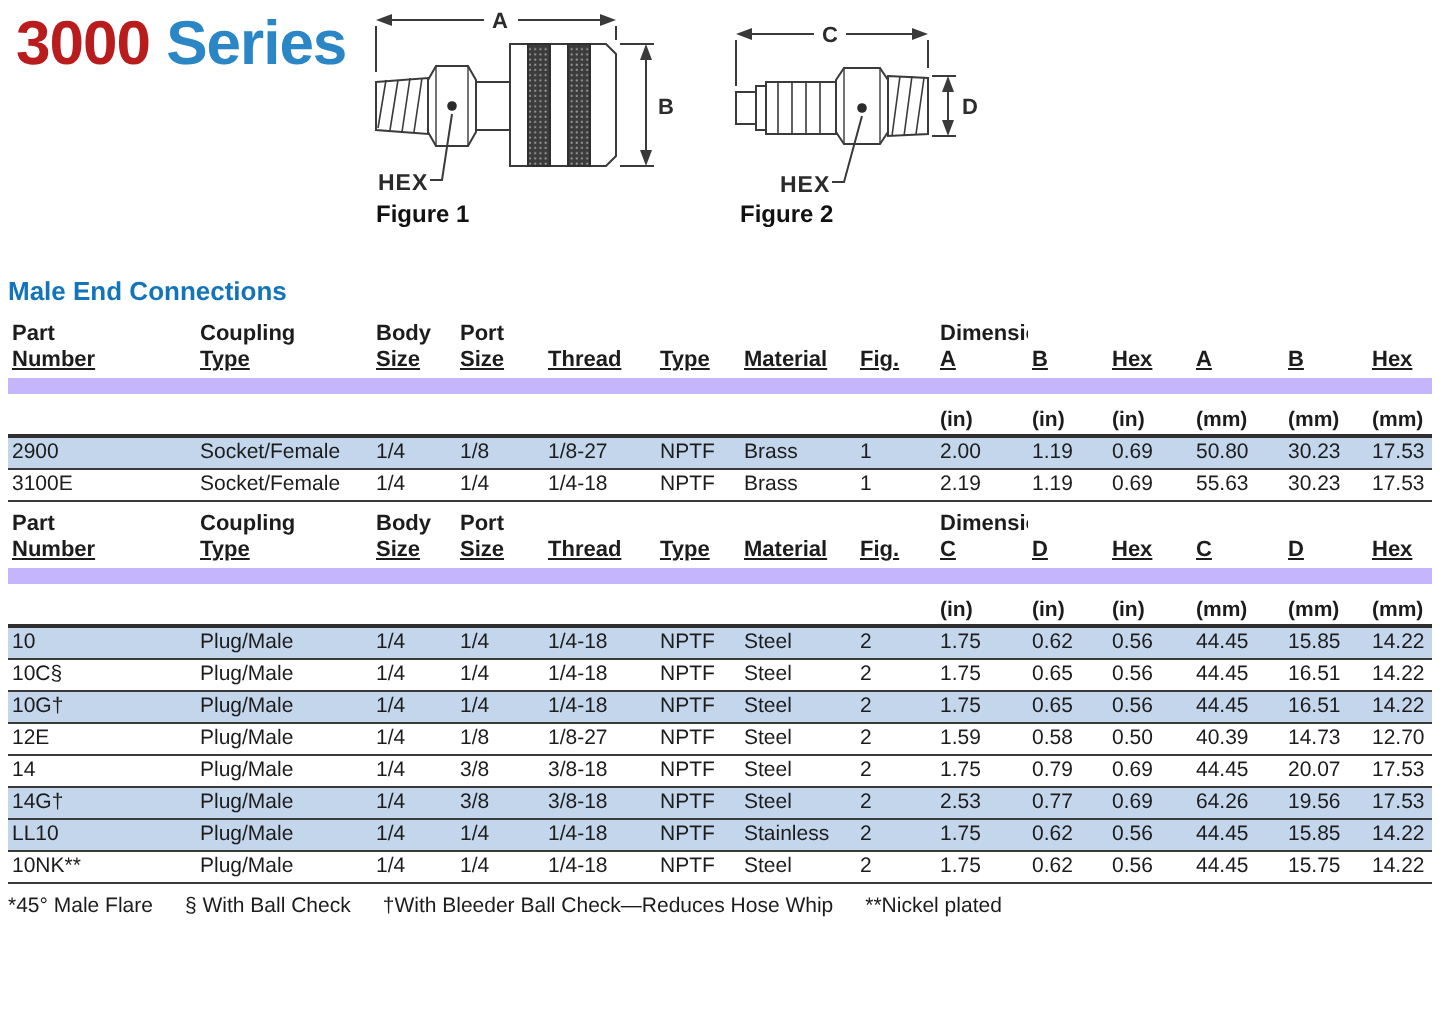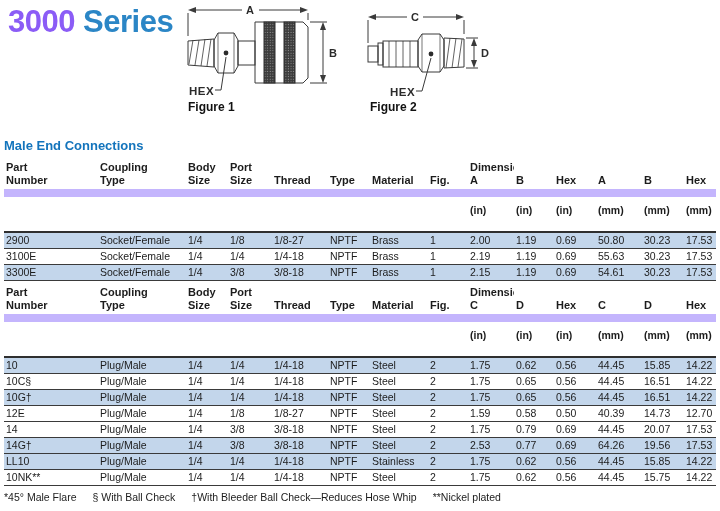--- a/index.html
+++ b/index.html
@@ -2,43 +2,43 @@
 <html><head>
 <meta charset="utf-8">
 <style>
   html,body{margin:0;padding:0;background:#fff;}
   body{width:720px;height:511px;font-family:"Liberation Sans",sans-serif;color:#1c1c1c;}
   .page{position:relative;width:720px;height:511px;overflow:hidden;background:#fff;}
 
   
   .top{position:relative;height:138px;}
   .page-title{position:absolute;left:8px;top:4px;margin:0;font-size:31px;letter-spacing:-0.5px;font-weight:700;}
-  .page-title .t1{color:#8b5cf6;}
+  .page-title .t1{color:#b91c1c;}
   .page-title .t2{color:#2b86c6;font-weight:600;}
   .fig-svg{position:absolute;top:0;}
   .fig1{left:165px;}
   .fig2{left:356px;}
   svg text{font-family:"Liberation Sans",sans-serif;fill:#2b2b2b;}
   .dim-label{font-size:11px;font-weight:700;}
   .hex-label{font-size:11.5px;font-weight:600;letter-spacing:0.5px;}
   .fig-caption{font-size:12px;font-weight:700;fill:#111;}
 
   
   .section-heading{margin:0 11px 3px 4px;font-size:13px;font-weight:700;color:#1374bc;}
 
   
   table{border-collapse:collapse;table-layout:fixed;width:712px;margin:0 4px;font-size:10.5px;}
   th,td{text-align:left;padding:0 0 0 2px;overflow:hidden;white-space:nowrap;}
   tr.hdr th{font-size:11px;font-weight:700;vertical-align:bottom;padding-top:5px;padding-bottom:2px;
             border-bottom:8px solid #c4b5fd;}
   .h-top{height:13px;line-height:13px;}
-  .h-bot{height:13px;line-height:13px;}
+  .h-bot{height:13px;line-height:13px;text-decoration:underline;}
   .h-top.dims{width:120px;overflow:visible;}
   tr.units th{font-weight:700;font-size:10.5px;height:15px;vertical-align:bottom;
-              padding-top:4px;padding-bottom:15px;border-bottom:2px solid #2f2f2f;}
+              padding-top:4px;padding-bottom:1px;border-bottom:2px solid #2f2f2f;}
   tbody td{height:15px;line-height:15px;border-bottom:1.5px solid #3a3a3a;}
   tr.band td{background:#c3d6eb;}
 
   
   .footnotes{margin:5px 4px 0;font-size:10.5px;color:#1c1c1c;}
   .footnotes span{margin-right:16px;}
 </style>
 </head>
 <body>
 
@@ -245,36 +245,20 @@
           <td>NPTF</td>
           <td>Brass</td>
           <td>1</td>
           <td>2.19</td>
           <td>1.19</td>
           <td>0.69</td>
           <td>55.63</td>
           <td>30.23</td>
           <td>17.53</td>
         </tr>
-        <tr class="band">
-          <td>3300E</td>
-          <td>Socket/Female</td>
-          <td>1/4</td>
-          <td>3/8</td>
-          <td>3/8-18</td>
-          <td>NPTF</td>
-          <td>Brass</td>
-          <td>1</td>
-          <td>2.15</td>
-          <td>1.19</td>
-          <td>0.69</td>
-          <td>54.61</td>
-          <td>30.23</td>
-          <td>17.53</td>
-        </tr>
       </tbody>
     <thead>
         <tr class="hdr">
           <th>
             <div class="h-top">Part</div>
             <div class="h-bot">Number</div>
           </th>
           <th>
             <div class="h-top">Coupling</div>
             <div class="h-bot">Type</div>

